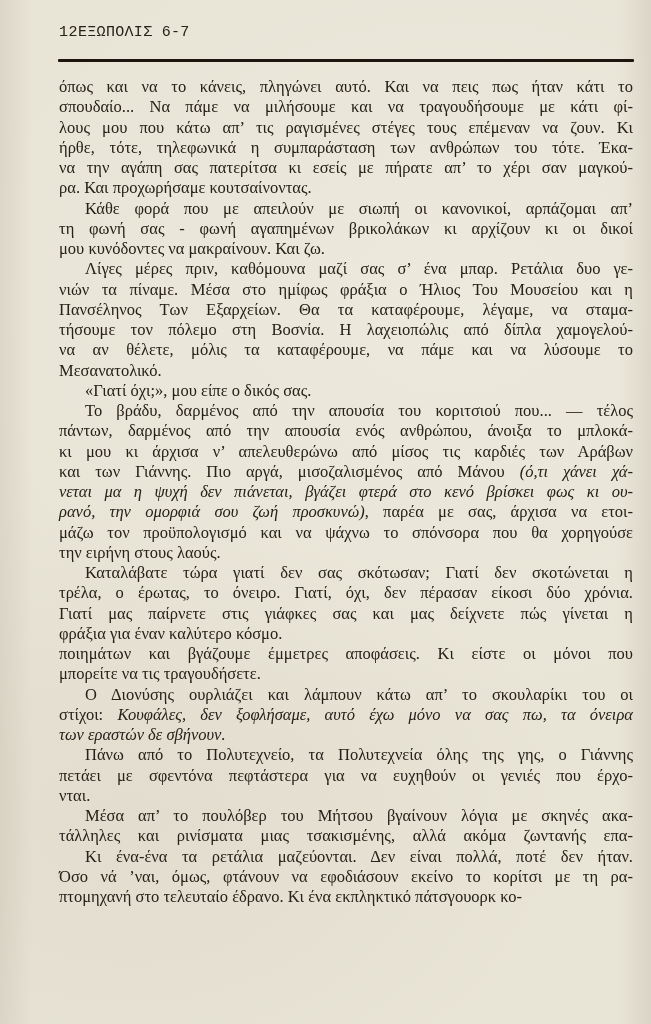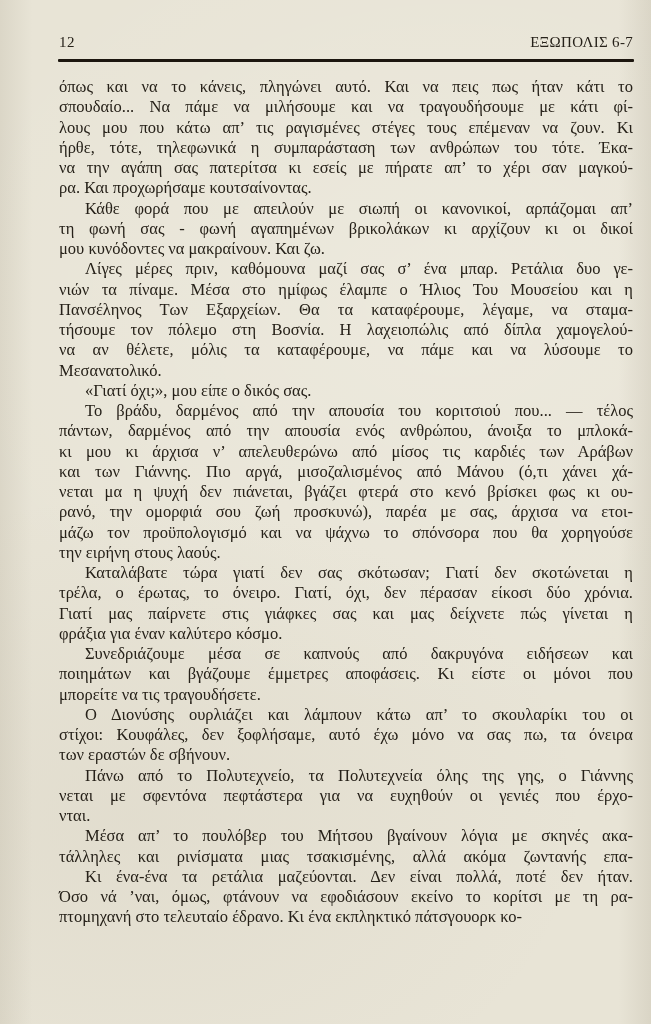--- a/index.html
+++ b/index.html
@@ -11,43 +11,43 @@
     background:
       linear-gradient(90deg, rgba(185,178,160,.28) 0, rgba(0,0,0,0) 5%, rgba(0,0,0,0) 95%, rgba(185,178,160,.30) 100%),
       radial-gradient(ellipse 900px 700px at 70% 30%, rgba(255,255,250,.20), rgba(0,0,0,0) 60%),
       radial-gradient(ellipse 700px 500px at 20% 80%, rgba(170,160,140,.10), rgba(0,0,0,0) 65%),
       #e8e4d6;
     font-family:"Liberation Serif","DejaVu Serif",serif;
     color:#262119;
     overflow:hidden;
   }
   .header{
-    position:absolute;left:59px;top:34px;width:574px;
-    display:flex;justify-content:space-between;align-items:baseline;
+    position:absolute;left:59px;top:24px;width:574px;
+    display:flex;justify-content:flex-start;align-items:baseline;font-family:Liberation Mono, monospace;
   }
   .pgnum{font-size:15px;letter-spacing:.5px;}
   .journal{font-size:15px;letter-spacing:.3px;}
   .rule{
     position:absolute;left:58px;top:59px;width:576px;height:3px;
     background:#1c160f;border-radius:1px;
   }
   .content{
     position:absolute;left:59px;top:77px;width:574px;
   }
   .para{margin:0;padding:0;}
   .pline{
     font-size:16.5px;
     line-height:20.25px;
     text-align:justify;
     text-align-last:justify;
     white-space:normal;
   }
   .pline.last{text-align-last:left;}
   .pline.ind{text-indent:26px;}
-  .it{}
+  .it{font-style:italic;}
 </style>
 </head>
 <body>
 
 <div class="page">
   <header class="header">
     <span class="pgnum">12</span>
     <span class="journal">ΕΞΩΠΟΛΙΣ 6-7</span>
   </header>
   <div class="rule"></div>
@@ -60,21 +60,21 @@
         <div class="pline"><span>να την αγάπη σας πατερίτσα κι εσείς με πήρατε απ’ το χέρι σαν μαγκού-</span></div>
         <div class="pline last"><span>ρα. Και προχωρήσαμε κουτσαίνοντας.</span></div>
       </div>
       <div class="para">
         <div class="pline ind"><span>Κάθε φορά που με απειλούν με σιωπή οι κανονικοί, αρπάζομαι απ’</span></div>
         <div class="pline"><span>τη φωνή σας - φωνή αγαπημένων βρικολάκων κι αρχίζουν κι οι δικοί</span></div>
         <div class="pline last"><span>μου κυνόδοντες να μακραίνουν. Και ζω.</span></div>
       </div>
       <div class="para">
         <div class="pline ind"><span>Λίγες μέρες πριν, καθόμουνα μαζί σας σ’ ένα μπαρ. Ρετάλια δυο γε-</span></div>
-        <div class="pline"><span>νιών τα πίναμε. Μέσα στο ημίφως έλαμπε ο Ήλιος Του Μουσείου και η</span></div>
+        <div class="pline"><span>νιών τα πίναμε. Μέσα στο ημίφως φράξια ο Ήλιος Του Μουσείου και η</span></div>
         <div class="pline"><span>Πανσέληνος Των Εξαρχείων. Θα τα καταφέρουμε, λέγαμε, να σταμα-</span></div>
         <div class="pline"><span>τήσουμε τον πόλεμο στη Βοσνία. Η λαχειοπώλις από δίπλα χαμογελού-</span></div>
         <div class="pline"><span>να αν θέλετε, μόλις τα καταφέρουμε, να πάμε και να λύσουμε το</span></div>
         <div class="pline last"><span>Μεσανατολικό.</span></div>
       </div>
       <div class="para">
         <div class="pline last ind"><span>«Γιατί όχι;», μου είπε ο δικός σας.</span></div>
       </div>
       <div class="para">
         <div class="pline ind"><span>Το βράδυ, δαρμένος από την απουσία του κοριτσιού που... — τέλος</span></div>
@@ -86,32 +86,31 @@
         <div class="pline"><span>μάζω τον προϋπολογισμό και να ψάχνω το σπόνσορα που θα χορηγούσε</span></div>
         <div class="pline last"><span>την ειρήνη στους λαούς.</span></div>
       </div>
       <div class="para">
         <div class="pline ind"><span>Καταλάβατε τώρα γιατί δεν σας σκότωσαν; Γιατί δεν σκοτώνεται η</span></div>
         <div class="pline"><span>τρέλα, ο έρωτας, το όνειρο. Γιατί, όχι, δεν πέρασαν είκοσι δύο χρόνια.</span></div>
         <div class="pline"><span>Γιατί μας παίρνετε στις γιάφκες σας και μας δείχνετε πώς γίνεται η</span></div>
         <div class="pline last"><span>φράξια για έναν καλύτερο κόσμο.</span></div>
       </div>
       <div class="para">
-        <div class="pline ind"><span>Συνεδριάζουμε μέσα σε καπνούς από δακρυγόνα ειδήσεων και</span></div>
         <div class="pline"><span>ποιημάτων και βγάζουμε έμμετρες αποφάσεις. Κι είστε οι μόνοι που</span></div>
         <div class="pline last"><span>μπορείτε να τις τραγουδήσετε.</span></div>
       </div>
       <div class="para">
         <div class="pline ind"><span>Ο Διονύσης ουρλιάζει και λάμπουν κάτω απ’ το σκουλαρίκι του οι</span></div>
         <div class="pline"><span>στίχοι: </span><span class="it">Κουφάλες, δεν ξοφλήσαμε, αυτό έχω μόνο να σας πω, τα όνειρα</span></div>
         <div class="pline last"><span class="it">των εραστών δε σβήνουν.</span></div>
       </div>
       <div class="para">
         <div class="pline ind"><span>Πάνω από το Πολυτεχνείο, τα Πολυτεχνεία όλης της γης, ο Γιάννης</span></div>
-        <div class="pline"><span>νεται με σφεντόνα πεφτάστερα για να ευχηθούν οι γενιές που έρχο-</span></div>
+        <div class="pline"><span>πετάει με σφεντόνα πεφτάστερα για να ευχηθούν οι γενιές που έρχο-</span></div>
         <div class="pline last"><span>νται.</span></div>
       </div>
       <div class="para">
         <div class="pline ind"><span>Μέσα απ’ το πουλόβερ του Μήτσου βγαίνουν λόγια με σκηνές ακα-</span></div>
         <div class="pline"><span>τάλληλες και ρινίσματα μιας τσακισμένης, αλλά ακόμα ζωντανής επα-</span></div>
       </div>
       <div class="para">
         <div class="pline ind"><span>Κι ένα-ένα τα ρετάλια μαζεύονται. Δεν είναι πολλά, ποτέ δεν ήταν.</span></div>
         <div class="pline"><span>Όσο νά ’ναι, όμως, φτάνουν να εφοδιάσουν εκείνο το κορίτσι με τη ρα-</span></div>
         <div class="pline last"><span>πτομηχανή στο τελευταίο έδρανο. Κι ένα εκπληκτικό πάτσγουορκ κο-</span></div>

